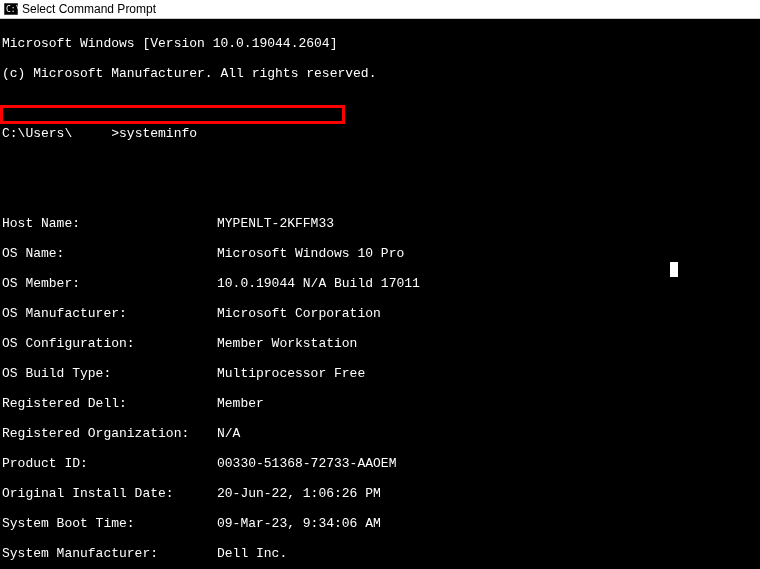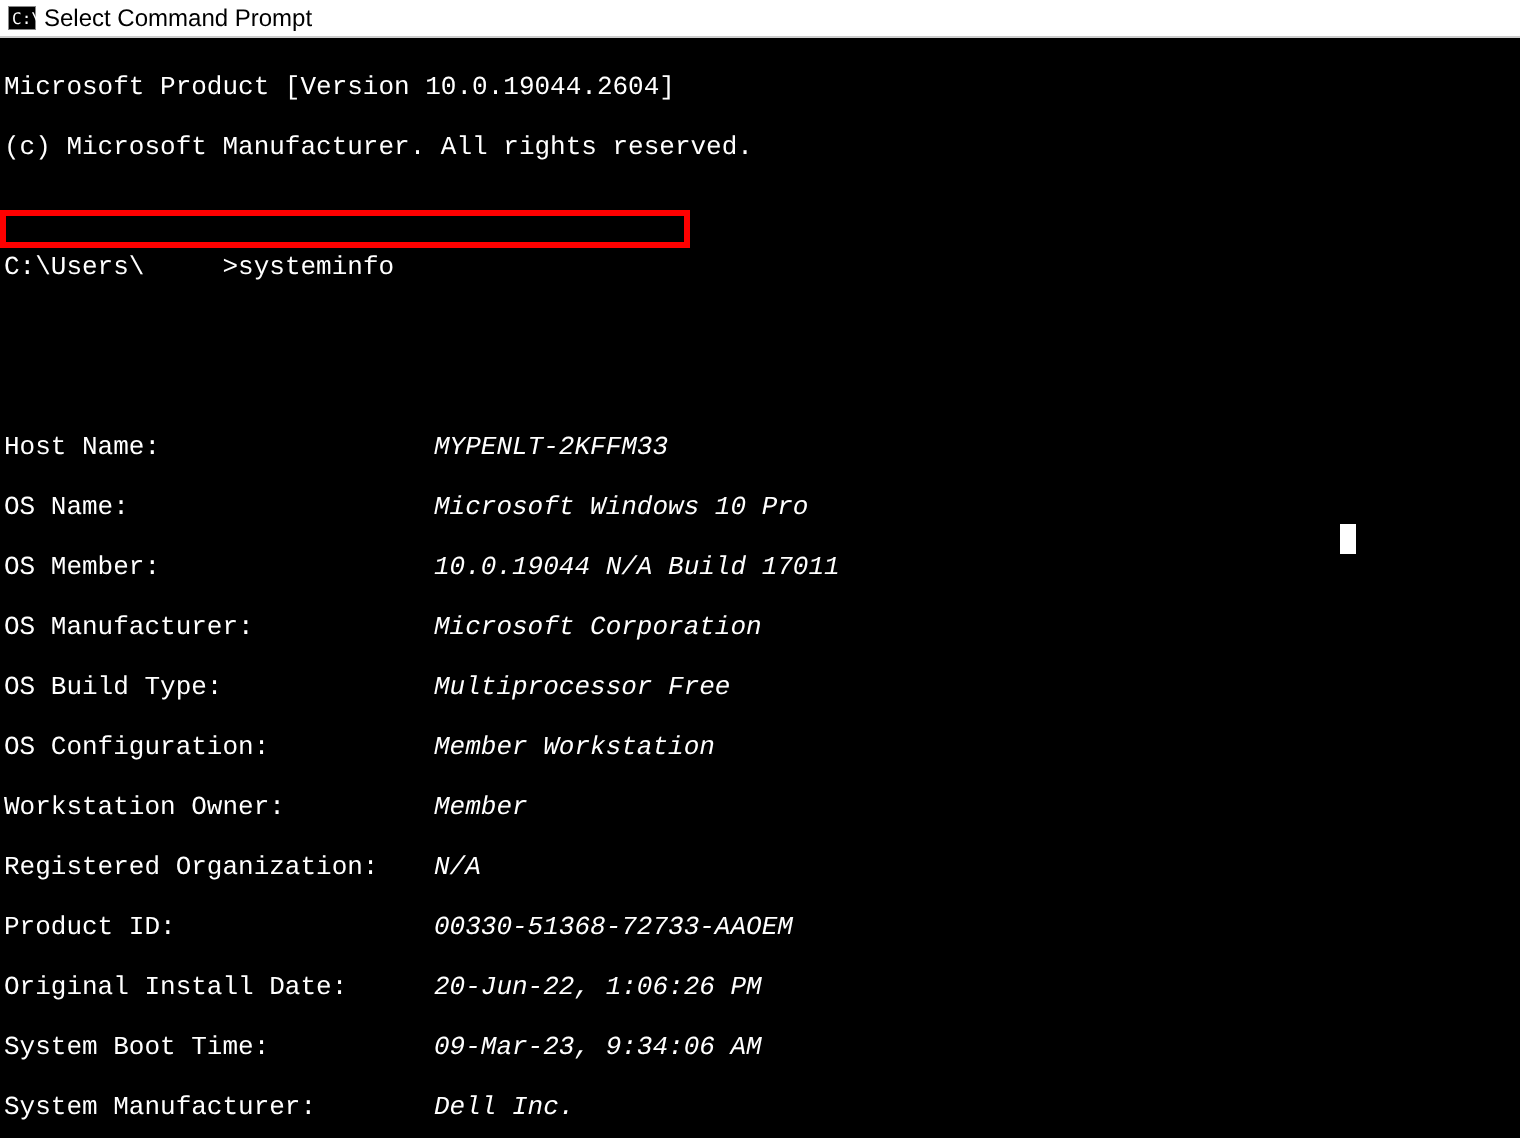--- a/index.html
+++ b/index.html
@@ -41,21 +41,20 @@
     }
     .row {
       display: flex;
     }
     .label {
       width: 215px;
       flex-shrink: 0;
     }
     .value {
       flex: 1;
-      font-style: italic;
     }
     .highlight-box {
       position: absolute;
       border: 3px solid #ff0000;
       pointer-events: none;
     }
     .cursor-block {
       position: absolute;
       width: 8px;
       height: 15px;
@@ -69,33 +68,33 @@
   <span class="titlebar-icon">
     <svg width="14" height="12" viewBox="0 0 14 12">
       <rect x="0" y="0" width="14" height="12" fill="#000" stroke="#888" stroke-width="1"></rect>
       <text x="2" y="9" fill="#fff" font-size="8" font-family="monospace">C:\</text>
     </svg>
   </span>
   <span>Select Command Prompt</span>
 </div>
 
 <div class="terminal">
-<div>Microsoft Product [Version 10.0.19044.2604]</div>
+<div>Microsoft Windows [Version 10.0.19044.2604]</div>
 <div>(c) Microsoft Manufacturer. All rights reserved.</div>
 <div>&nbsp;</div>
 <div class="row"><span class="label"><span>C:\Users\</span>     <span>&gt;systeminfo</span></span></div>
 <div>&nbsp;</div>
 <div>&nbsp;</div>
 <div class="row"><span class="label">Host Name:</span><span class="value">MYPENLT-2KFFM33</span></div>
 <div class="row"><span class="label">OS Name:</span><span class="value">Microsoft Windows 10 Pro</span></div>
 <div class="row"><span class="label">OS Member:</span><span class="value">10.0.19044 N/A Build 17011</span></div>
 <div class="row"><span class="label">OS Manufacturer:</span><span class="value">Microsoft Corporation</span></div>
+<div class="row"><span class="label">OS Configuration:</span><span class="value">Member Workstation</span></div>
 <div class="row"><span class="label">OS Build Type:</span><span class="value">Multiprocessor Free</span></div>
-<div class="row"><span class="label">OS Configuration:</span><span class="value">Member Workstation</span></div>
-<div class="row"><span class="label">Workstation Owner:</span><span class="value">Member</span></div>
+<div class="row"><span class="label">Registered Dell:</span><span class="value">Member</span></div>
 <div class="row"><span class="label">Registered Organization:</span><span class="value">N/A</span></div>
 <div class="row"><span class="label">Product ID:</span><span class="value">00330-51368-72733-AAOEM</span></div>
 <div class="row"><span class="label">Original Install Date:</span><span class="value">20-Jun-22, 1:06:26 PM</span></div>
 <div class="row"><span class="label">System Boot Time:</span><span class="value">09-Mar-23, 9:34:06 AM</span></div>
 <div class="row"><span class="label">System Manufacturer:</span><span class="value">Dell Inc.</span></div>
 
 
 
 
 

